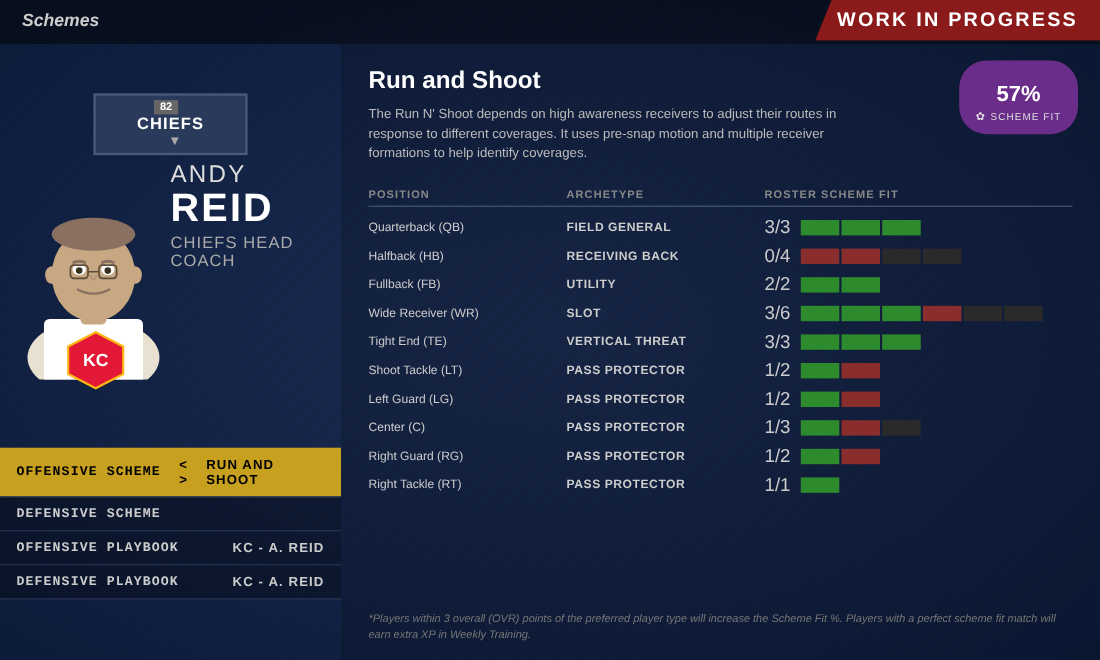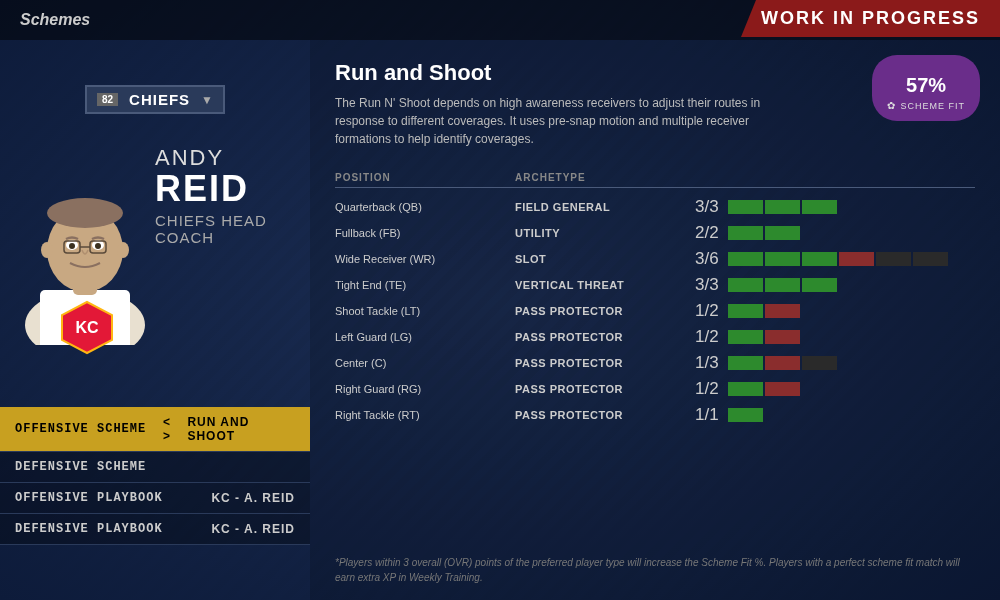--- a/index.html
+++ b/index.html
@@ -91,20 +91,21 @@
       top: 45px;
       left: 50%;
       transform: translateX(-50%);
       display: flex;
       align-items: center;
       background: #2a3a5a;
       border: 2px solid #4a5a7a;
       padding: 4px 10px;
       z-index: 5;
       min-width: 140px;
+      flex-direction: column;
     }
 
     .team-badge {
       background: #666;
       color: white;
       font-size: 10px;
       font-weight: bold;
       padding: 1px 5px;
       margin-right: 8px;
     }
@@ -480,61 +481,75 @@
       </div>
     </div>
 
     <div class="scheme-title">Run and Shoot</div>
     <div class="scheme-description">The Run N' Shoot depends on high awareness receivers to adjust their routes in response to different coverages. It uses pre-snap motion and multiple receiver formations to help identify coverages.</div>
 
     <div class="roster-table">
       <div class="roster-header">
         <div class="roster-header-cell" id="h-position">POSITION</div>
         <div class="roster-header-cell" id="h-archetype">ARCHETYPE</div>
+        <div class="roster-header-cell" id="h-fit">ROSTER SCHEME FIT</div>
       </div>
       <div id="roster-rows-container">
           <div class="roster-row">
       <div class="roster-position">Quarterback (QB)</div>
       <div class="roster-archetype">FIELD GENERAL</div>
       <div class="roster-fit">
         <span class="fit-ratio">3/3</span>
         <div class="fit-bar-container">
                 <div class="fit-bar green"></div>
                 <div class="fit-bar green"></div>
                 <div class="fit-bar green"></div>
               </div>
       </div>
     </div>
           <div class="roster-row">
-      <div class="roster-position">Fullback (FB)</div>
-      <div class="roster-archetype">UTILITY</div>
-      <div class="roster-fit">
-        <span class="fit-ratio">2/2</span>
-        <div class="fit-bar-container">
-                <div class="fit-bar green"></div>
-                <div class="fit-bar green"></div>
-              </div>
-      </div>
-    </div>
-          <div class="roster-row">
-      <div class="roster-position">Wide Receiver (WR)</div>
-      <div class="roster-archetype">SLOT</div>
-      <div class="roster-fit">
-        <span class="fit-ratio">3/6</span>
-        <div class="fit-bar-container">
-                <div class="fit-bar green"></div>
-                <div class="fit-bar green"></div>
-                <div class="fit-bar green"></div>
+      <div class="roster-position">Halfback (HB)</div>
+      <div class="roster-archetype">RECEIVING BACK</div>
+      <div class="roster-fit">
+        <span class="fit-ratio">0/4</span>
+        <div class="fit-bar-container">
+                <div class="fit-bar red"></div>
                 <div class="fit-bar red"></div>
                 <div class="fit-bar dark"></div>
                 <div class="fit-bar dark"></div>
               </div>
       </div>
     </div>
           <div class="roster-row">
+      <div class="roster-position">Fullback (FB)</div>
+      <div class="roster-archetype">UTILITY</div>
+      <div class="roster-fit">
+        <span class="fit-ratio">2/2</span>
+        <div class="fit-bar-container">
+                <div class="fit-bar green"></div>
+                <div class="fit-bar green"></div>
+              </div>
+      </div>
+    </div>
+          <div class="roster-row">
+      <div class="roster-position">Wide Receiver (WR)</div>
+      <div class="roster-archetype">SLOT</div>
+      <div class="roster-fit">
+        <span class="fit-ratio">3/6</span>
+        <div class="fit-bar-container">
+                <div class="fit-bar green"></div>
+                <div class="fit-bar green"></div>
+                <div class="fit-bar green"></div>
+                <div class="fit-bar red"></div>
+                <div class="fit-bar dark"></div>
+                <div class="fit-bar dark"></div>
+              </div>
+      </div>
+    </div>
+          <div class="roster-row">
       <div class="roster-position">Tight End (TE)</div>
       <div class="roster-archetype">VERTICAL THREAT</div>
       <div class="roster-fit">
         <span class="fit-ratio">3/3</span>
         <div class="fit-bar-container">
                 <div class="fit-bar green"></div>
                 <div class="fit-bar green"></div>
                 <div class="fit-bar green"></div>
               </div>
       </div>

